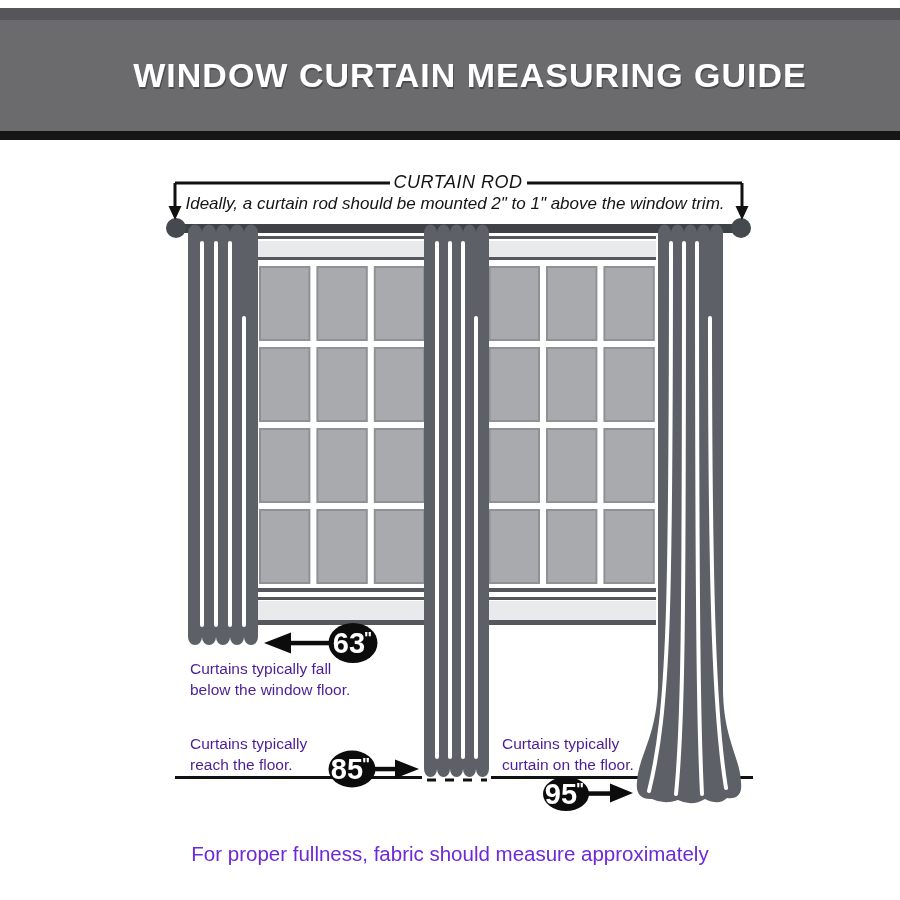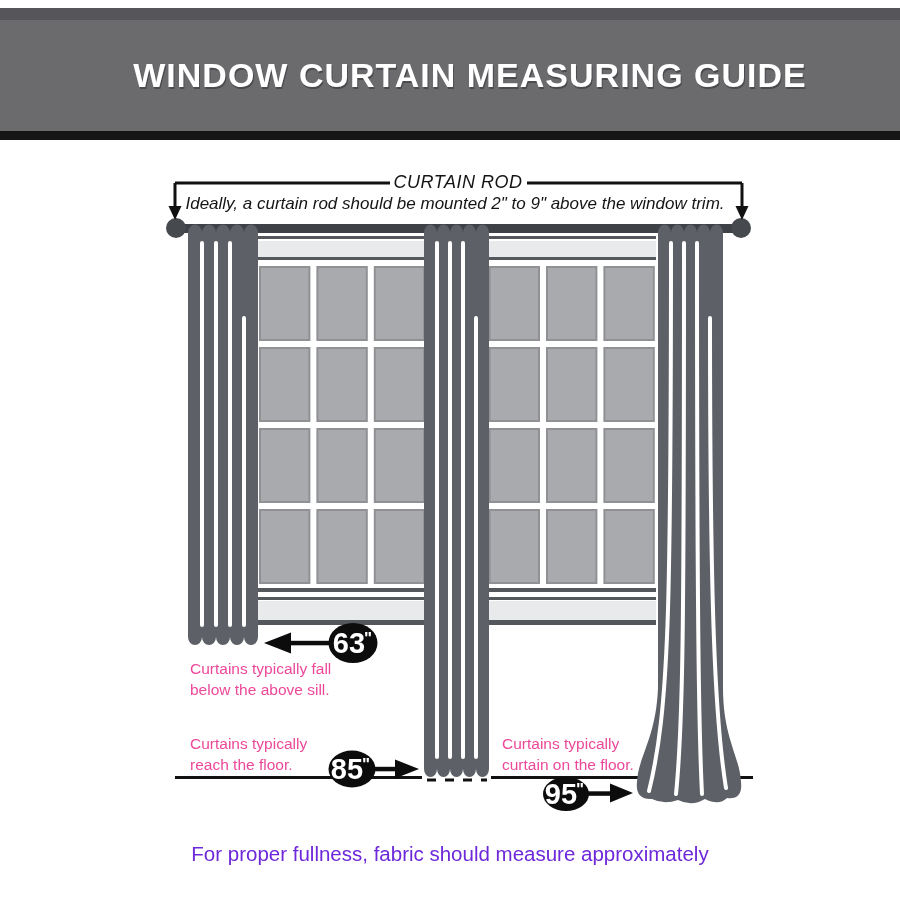--- a/index.html
+++ b/index.html
@@ -13,21 +13,21 @@
     box-sizing:border-box; display:flex; align-items:center; justify-content:center;padding-left:40px;
   }
   .banner-title {
     color:#ffffff; font-size:34px; font-weight:bold; letter-spacing:1px;
     text-shadow:1px 2px 0 #4b4b4f; white-space:nowrap;
   }
   .diagram { position:absolute; left:0; top:0; }
   .label { position:absolute; color:#141414;font-style:italic; }
   .rod-label { top:172px; left:16px; right:0; text-align:center; font-size:18px; letter-spacing:0.5px; white-space:nowrap; }
   .rod-note  { top:194px; left:10px; right:0; text-align:center; font-size:17px; white-space:nowrap; }
-  .caption   { position:absolute; font-size:15.5px; line-height:21px; color:#ec4899; }
+  .caption   { position:absolute; font-size:15.5px; line-height:21px; color:#4c1d95; }
   .caption span { display:block; white-space:nowrap; }
   .footer {
     position:absolute; top:841px; left:0; right:0; text-align:center;
     font-size:20.5px; line-height:26px; color:#6d28d9;
   }
   .footer span { display:block; }
   .badge-num  { font-family:"Liberation Sans", sans-serif; font-size:29px; font-weight:bold; fill:#ffffff; }
   .badge-unit { font-family:"Liberation Sans", sans-serif; font-size:17px; font-weight:bold; fill:#ffffff; }
 </style>
 </head>
@@ -153,25 +153,25 @@
     <g fill="#0c0c0c">
       <ellipse cx="566" cy="794" rx="23" ry="17"></ellipse>
       <rect x="587" y="791.3" width="26" height="4.5"></rect>
       <polygon points="633,793 610,783.5 610,802.5"></polygon>
       <text class="badge-num" x="561" y="804" text-anchor="middle">95</text>
       <text class="badge-unit" x="576" y="795">"</text>
     </g>
   </svg>
 
   <div class="label rod-label">CURTAIN ROD</div>
-  <div class="label rod-note">Ideally, a curtain rod should be mounted 2" to 9" above the window trim.</div>
+  <div class="label rod-note">Ideally, a curtain rod should be mounted 2" to 1" above the window trim.</div>
 
   <div class="caption" style="left:190px; top:658px;">
     <span>Curtains typically fall</span>
-    <span>below the above sill.</span>
+    <span>below the window floor.</span>
   </div>
   <div class="caption" style="left:190px; top:733px;">
     <span>Curtains typically</span>
     <span>reach the floor.</span>
   </div>
   <div class="caption" style="left:502px; top:733px;">
     <span>Curtains typically</span>
     <span>curtain on the floor.</span>
   </div>
 

